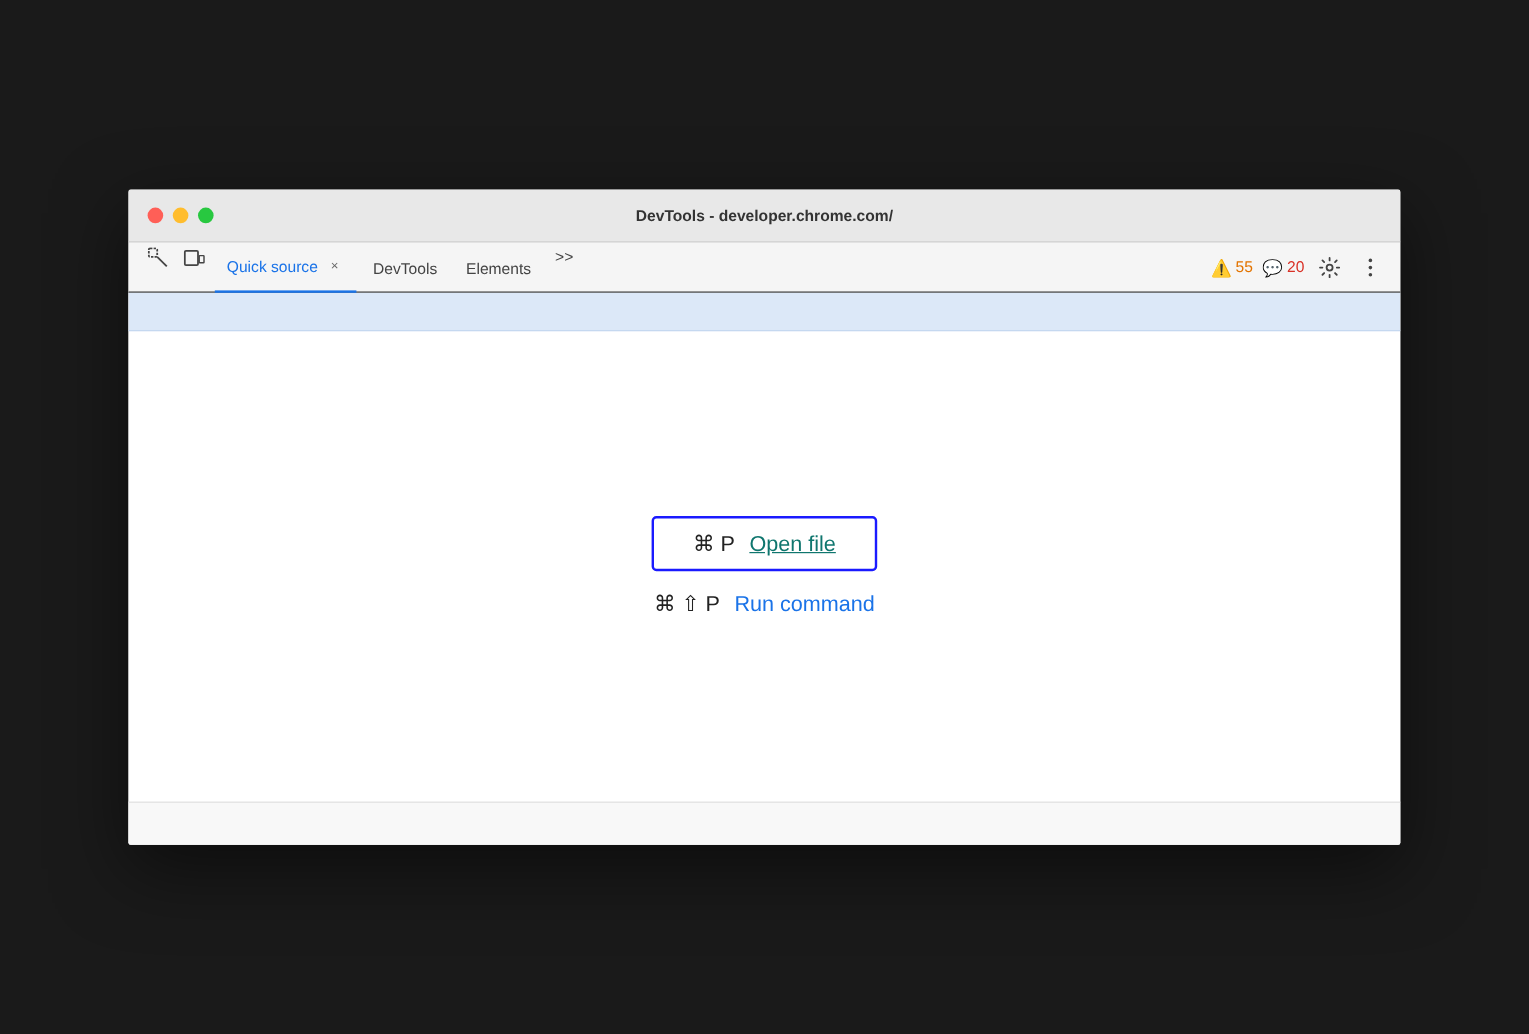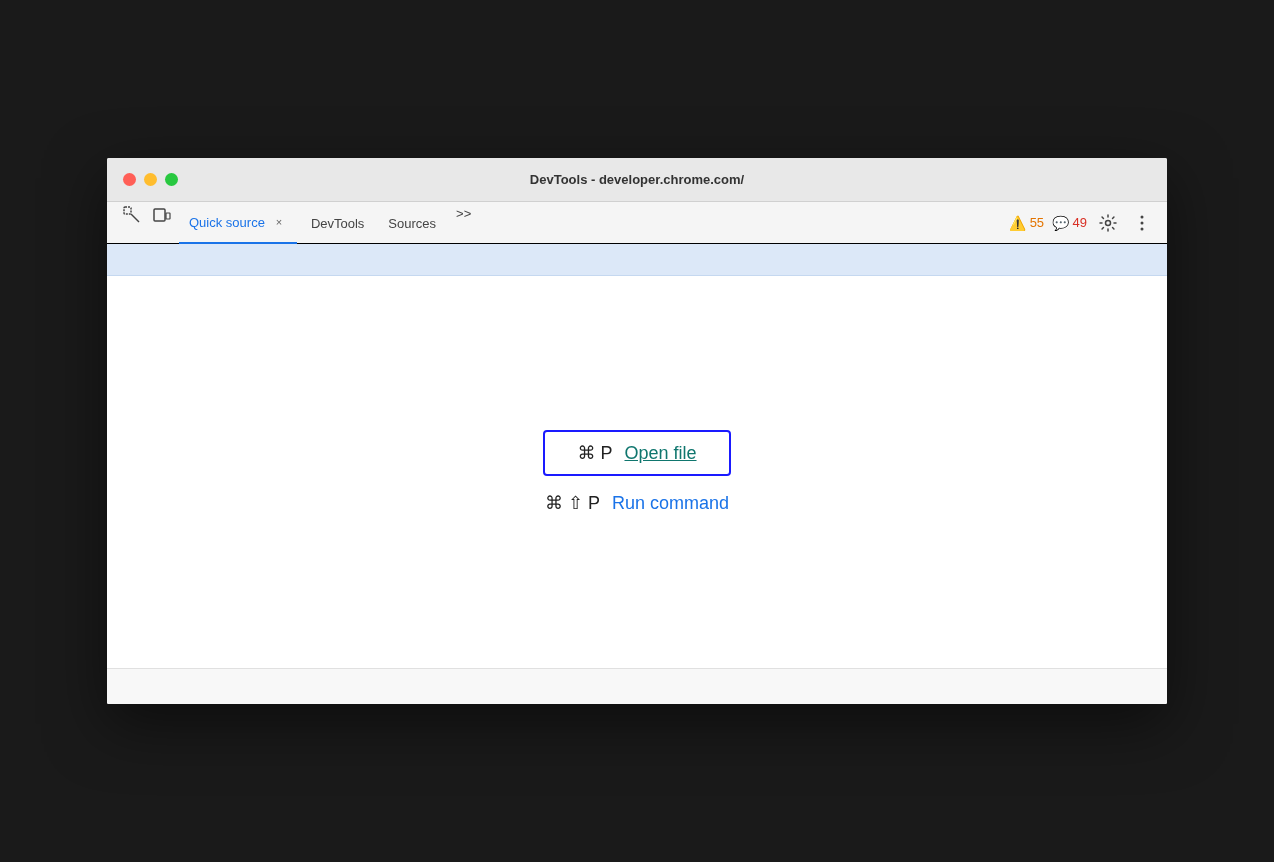--- a/index.html
+++ b/index.html
@@ -291,34 +291,34 @@
     </div>
 
     <div class="tab active">
       <span>Quick source</span>
       <span class="tab-close">×</span>
     </div>
     <div class="tab">
       <span>DevTools</span>
     </div>
     <div class="tab">
-      <span>Sources</span>
+      <span>Elements</span>
     </div>
     <div class="more-tabs">&gt;&gt;</div>
 
     <div class="toolbar-spacer"></div>
 
     <div class="toolbar-right">
       <div class="badge-warning">
         <span class="warning-icon">⚠️</span>
         <span>55</span>
       </div>
       <div class="badge-error">
         <span class="error-icon">💬</span>
-        <span>49</span>
+        <span>20</span>
       </div>
       <div class="toolbar-icon gear-icon">
         <svg width="18" height="18" viewBox="0 0 18 18" fill="none" xmlns="http://www.w3.org/2000/svg">
           <circle cx="9" cy="9" r="2.5" stroke="#444" stroke-width="1.5"></circle>
           <path d="M9 1v2M9 15v2M1 9h2M15 9h2M3.05 3.05l1.42 1.42M13.53 13.53l1.42 1.42M3.05 14.95l1.42-1.42M13.53 4.47l1.42-1.42" stroke="#444" stroke-width="1.5" stroke-linecap="round"></path>
         </svg>
       </div>
       <div class="toolbar-icon more-icon">
         <svg width="4" height="16" viewBox="0 0 4 16" fill="none" xmlns="http://www.w3.org/2000/svg">
           <circle cx="2" cy="2" r="1.5" fill="#444"></circle>

